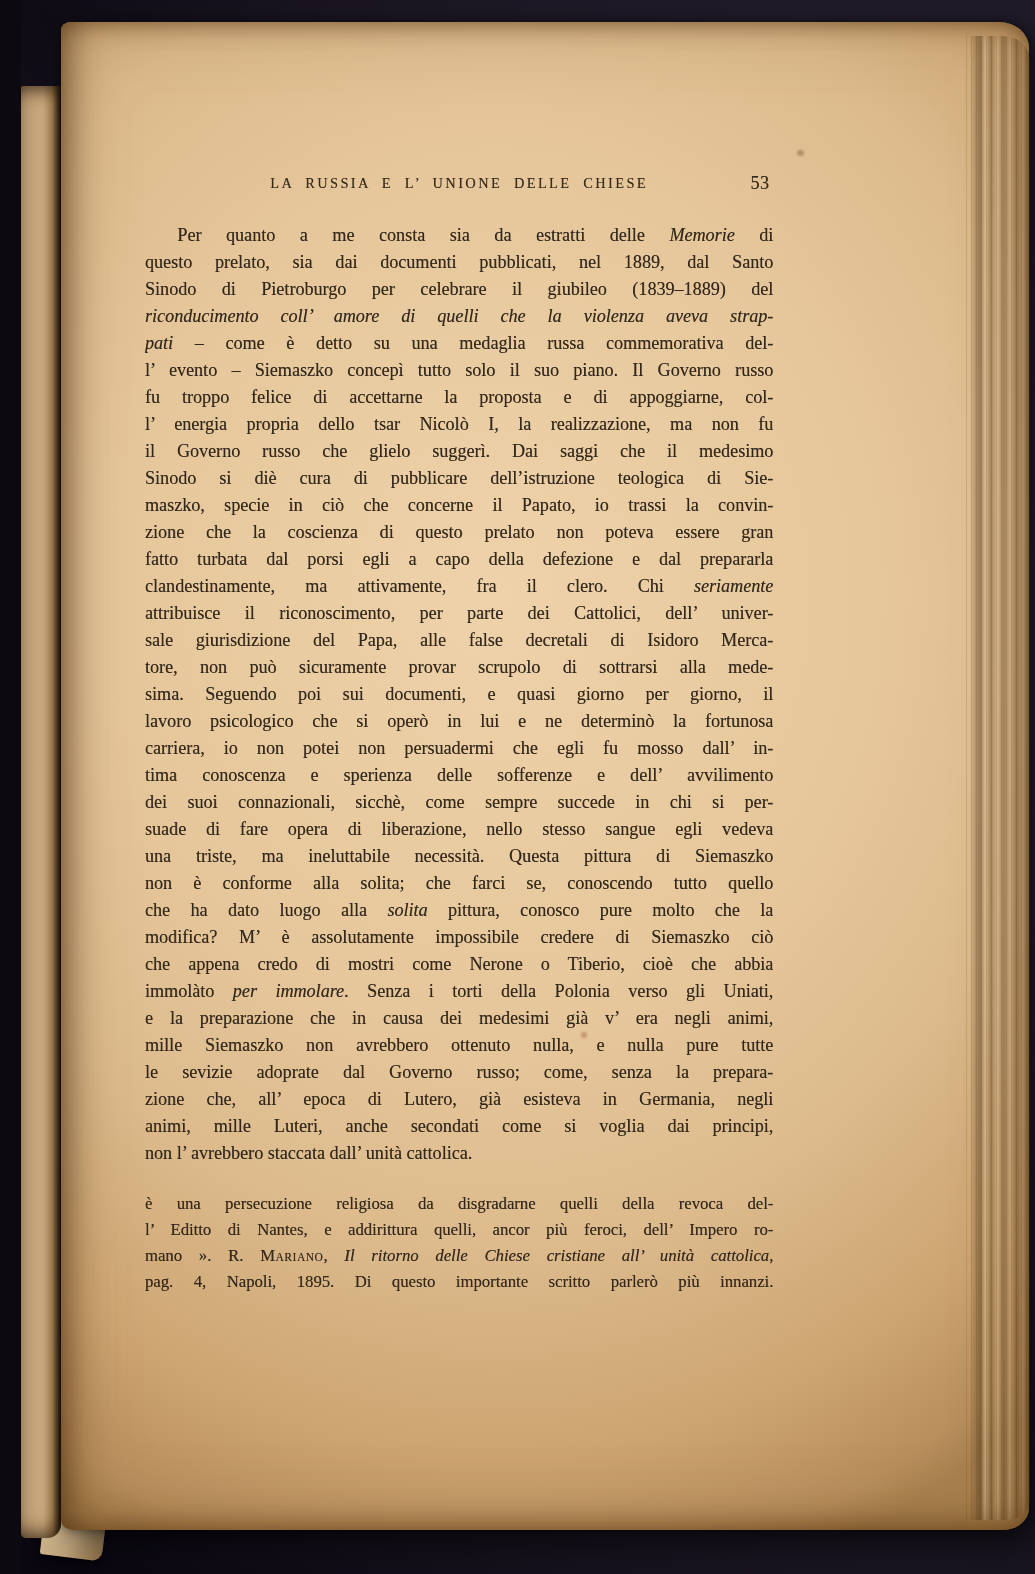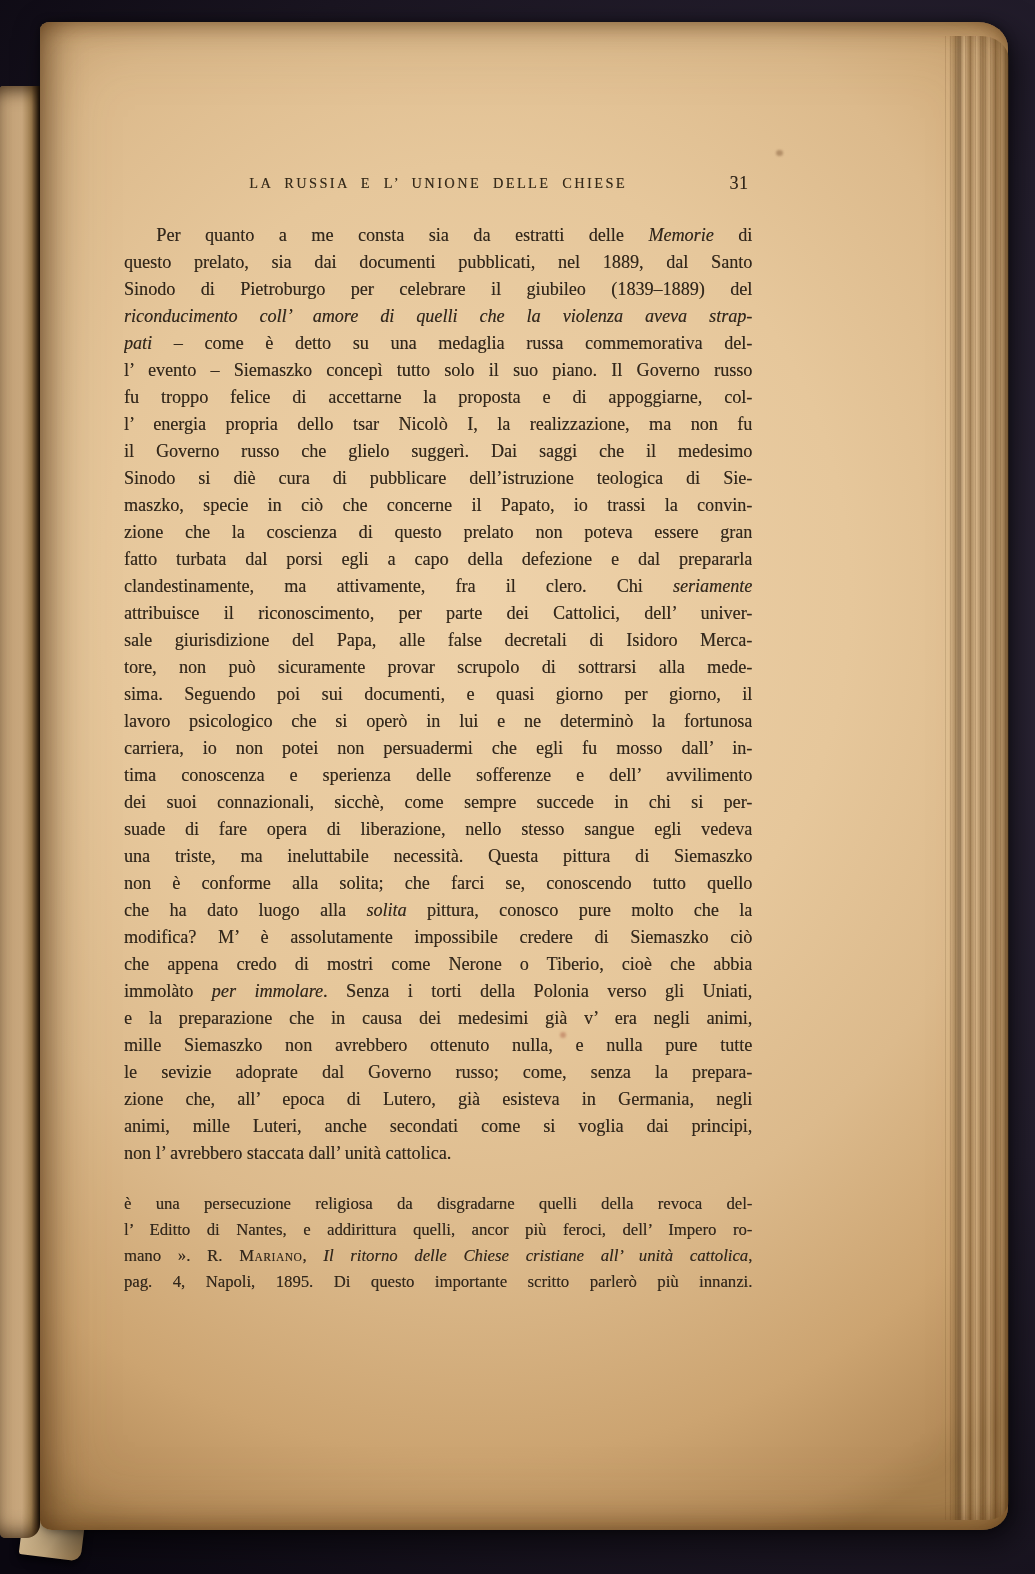--- a/index.html
+++ b/index.html
@@ -1,21 +1,21 @@
 <!DOCTYPE html>
 <html><head>
 <meta charset="utf-8">
 <style>
   html,body{margin:0;padding:0;}
   body{
     width:1035px;height:1574px;position:relative;overflow:hidden;
     background:#0c0910;
     font-family:"Liberation Serif","DejaVu Serif",serif;
   }
-  .scene{position:absolute;inset:0;}
+  .scene{position:absolute;inset:0;margin-left:21px;}
   
   .backdrop{
     position:absolute;inset:0;
     background:
       radial-gradient(ellipse 120% 80% at 88% 42%, #2e2739 0%, #262030 40%, #1a1521 70%, #0a0710 100%);
   }
   
   .left-page-edge{
     position:absolute;left:0;top:86px;width:40px;height:1452px;
     background:linear-gradient(to right,#bb9b72 0%,#cdab80 55%,#a98655 78%,#5a4226 92%,#1c130b 100%);
@@ -106,21 +106,21 @@
   <div class="corner-curl"></div>
   <div class="left-page-edge"></div>
   <div class="book-page">
     <div class="fore-edge"></div>
     <div class="page-vignette"></div>
     <div class="stain s1"></div>
     <div class="stain s2"></div>
     <div class="text-column">
       <div class="running-head">
         <span class="head-title">LA RUSSIA E L’ UNIONE DELLE CHIESE</span>
-        <span class="page-number">31</span>
+        <span class="page-number">53</span>
       </div>
       <div class="body-lines">
           <div class="tline indent"><span class="s-n">Per quanto a me consta sia da estratti delle </span><span class="s-i">Memorie</span><span class="s-n"> di</span></div>
           <div class="tline"><span class="s-n">questo prelato, sia dai documenti pubblicati, nel 1889, dal Santo</span></div>
           <div class="tline"><span class="s-n">Sinodo di Pietroburgo per celebrare il giubileo (1839–1889) del</span></div>
           <div class="tline"><span class="s-i">riconducimento coll’ amore di quelli che la violenza aveva strap-</span></div>
           <div class="tline"><span class="s-i">pati</span><span class="s-n"> – come è detto su una medaglia russa commemorativa del-</span></div>
           <div class="tline"><span class="s-n">l’ evento – Siemaszko concepì tutto solo il suo piano. Il Governo russo</span></div>
           <div class="tline"><span class="s-n">fu troppo felice di accettarne la proposta e di appoggiarne, col-</span></div>
           <div class="tline"><span class="s-n">l’ energia propria dello tsar Nicolò I, la realizzazione, ma non fu</span></div>

